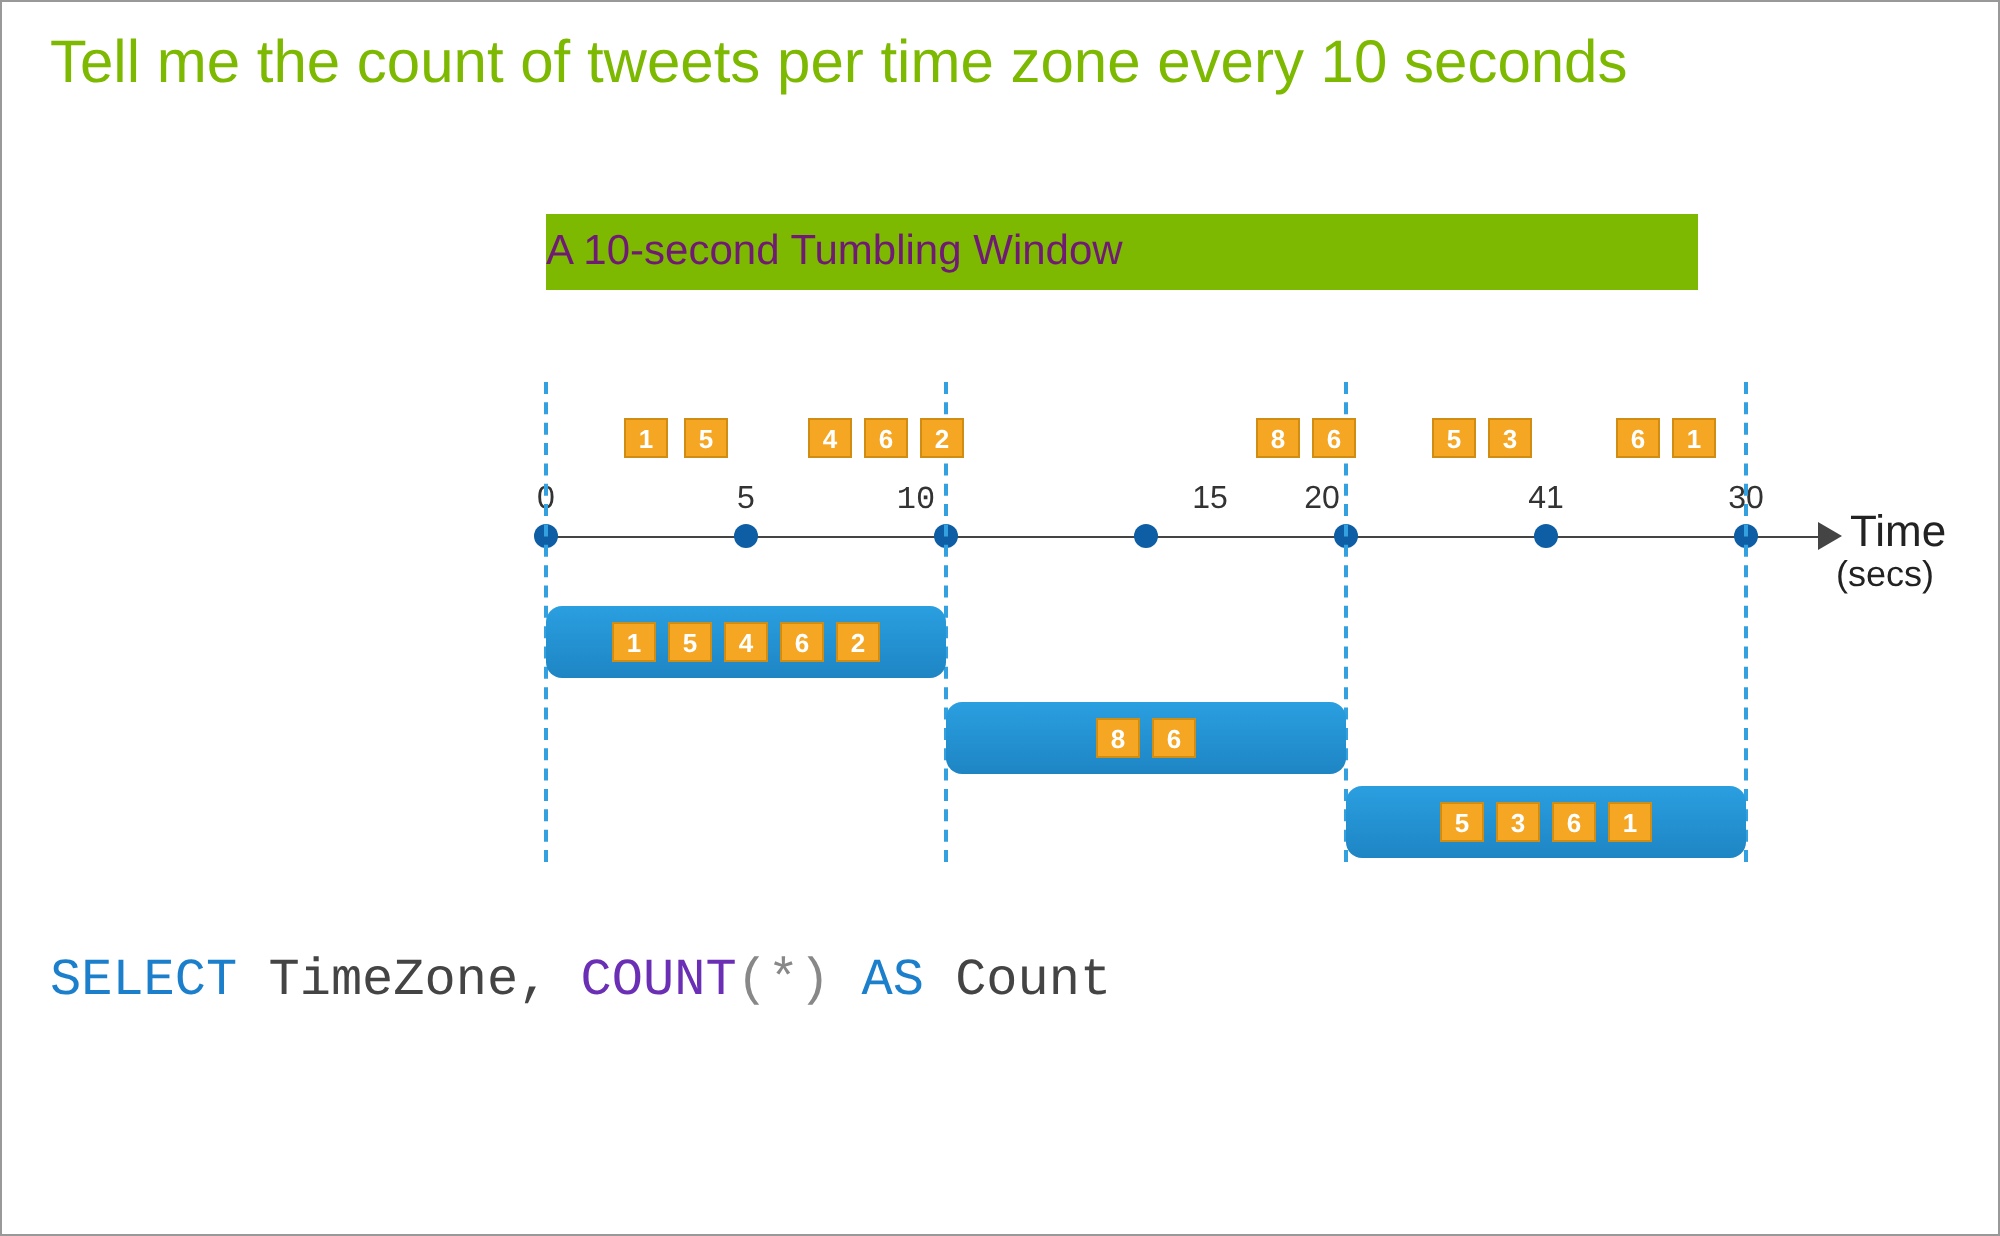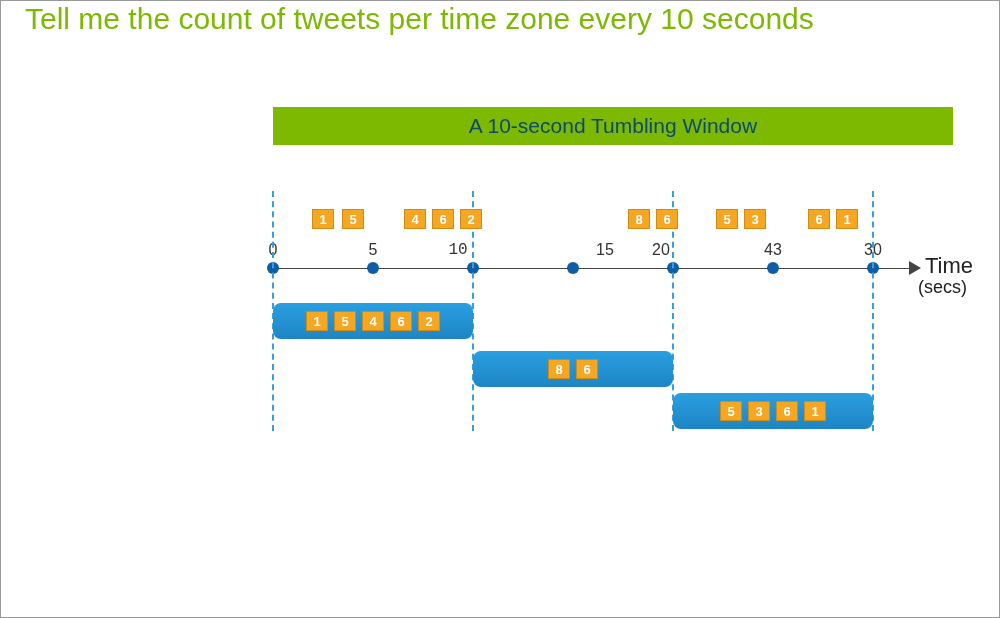--- a/index.html
+++ b/index.html
@@ -9,32 +9,32 @@
       background: #ffffff;
       border: 1px solid #999;
       font-family: "Segoe UI", Arial, sans-serif;
       position: relative;
       overflow: hidden;
     }
     .title {
       color: #7cb900;
       font-size: 30px;
       font-weight: 400;
-      padding: 1px 24px 0 24px;
+      padding: 14px 24px 0 24px;
     }
     .banner {
       position: absolute;
       top: 106px;
       left: 272px;
-      width: 680px;
+      width: 576px;
       height: 38px;
       background: #7cb900;
-      color: #0c4a6e;
+      color: #701a75;
       font-size: 21px;
-      text-align: center;
+      text-align: left;
       line-height: 38px;
     }
     .diagram {
       position: absolute;
       top: 170px;
       left: 272px;
       width: 700px;
       height: 300px;
     }
     .axis-line {
@@ -132,21 +132,21 @@
       <div class="tick-label" style="left: 0px;">0</div>
       <div class="tick-dot" style="left: 0px;"></div>
       <div class="tick-label" style="left: 100px;">5</div>
       <div class="tick-dot" style="left: 100px;"></div>
       <div class="tick-label" style="left: 185px; font-family: Liberation Mono, monospace;">10</div>
       <div class="tick-dot" style="left: 200px;"></div>
       <div class="tick-label" style="left: 300px; margin-left: 32px;">15</div>
       <div class="tick-dot" style="left: 300px;"></div>
       <div class="tick-label" style="left: 388px;">20</div>
       <div class="tick-dot" style="left: 400px;"></div>
-      <div class="tick-label" style="left: 500px;">43</div>
+      <div class="tick-label" style="left: 500px;">41</div>
       <div class="tick-dot" style="left: 500px;"></div>
       <div class="tick-label" style="left: 600px;">30</div>
       <div class="tick-dot" style="left: 600px;"></div>
     </div>
   <div id="vlines-host">
       <div class="vline" style="left: -1px;"></div>
       <div class="vline" style="left: 199px;"></div>
       <div class="vline" style="left: 399px;"></div>
       <div class="vline" style="left: 599px;"></div>
     </div>
@@ -178,13 +178,20 @@
       <div class="window" style="left: 400px; top: 222px; width: 200px;">
         <div class="chip">5</div>
         <div class="chip">3</div>
         <div class="chip">6</div>
         <div class="chip">1</div>
       </div>
     </div>
 </div>
 
 <div class="sql">
+  <div>
+    <span class="kw-blue">SELECT</span>
+    <span>TimeZone</span><span>,</span>
+    <span class="kw-purple">COUNT</span><span class="kw-gray">(</span><span class="kw-gray">*</span><span class="kw-gray">)</span>
+    <span class="kw-blue">AS</span>
+    <span>Count</span>
+  </div>
 </div>
 
 </body></html>

